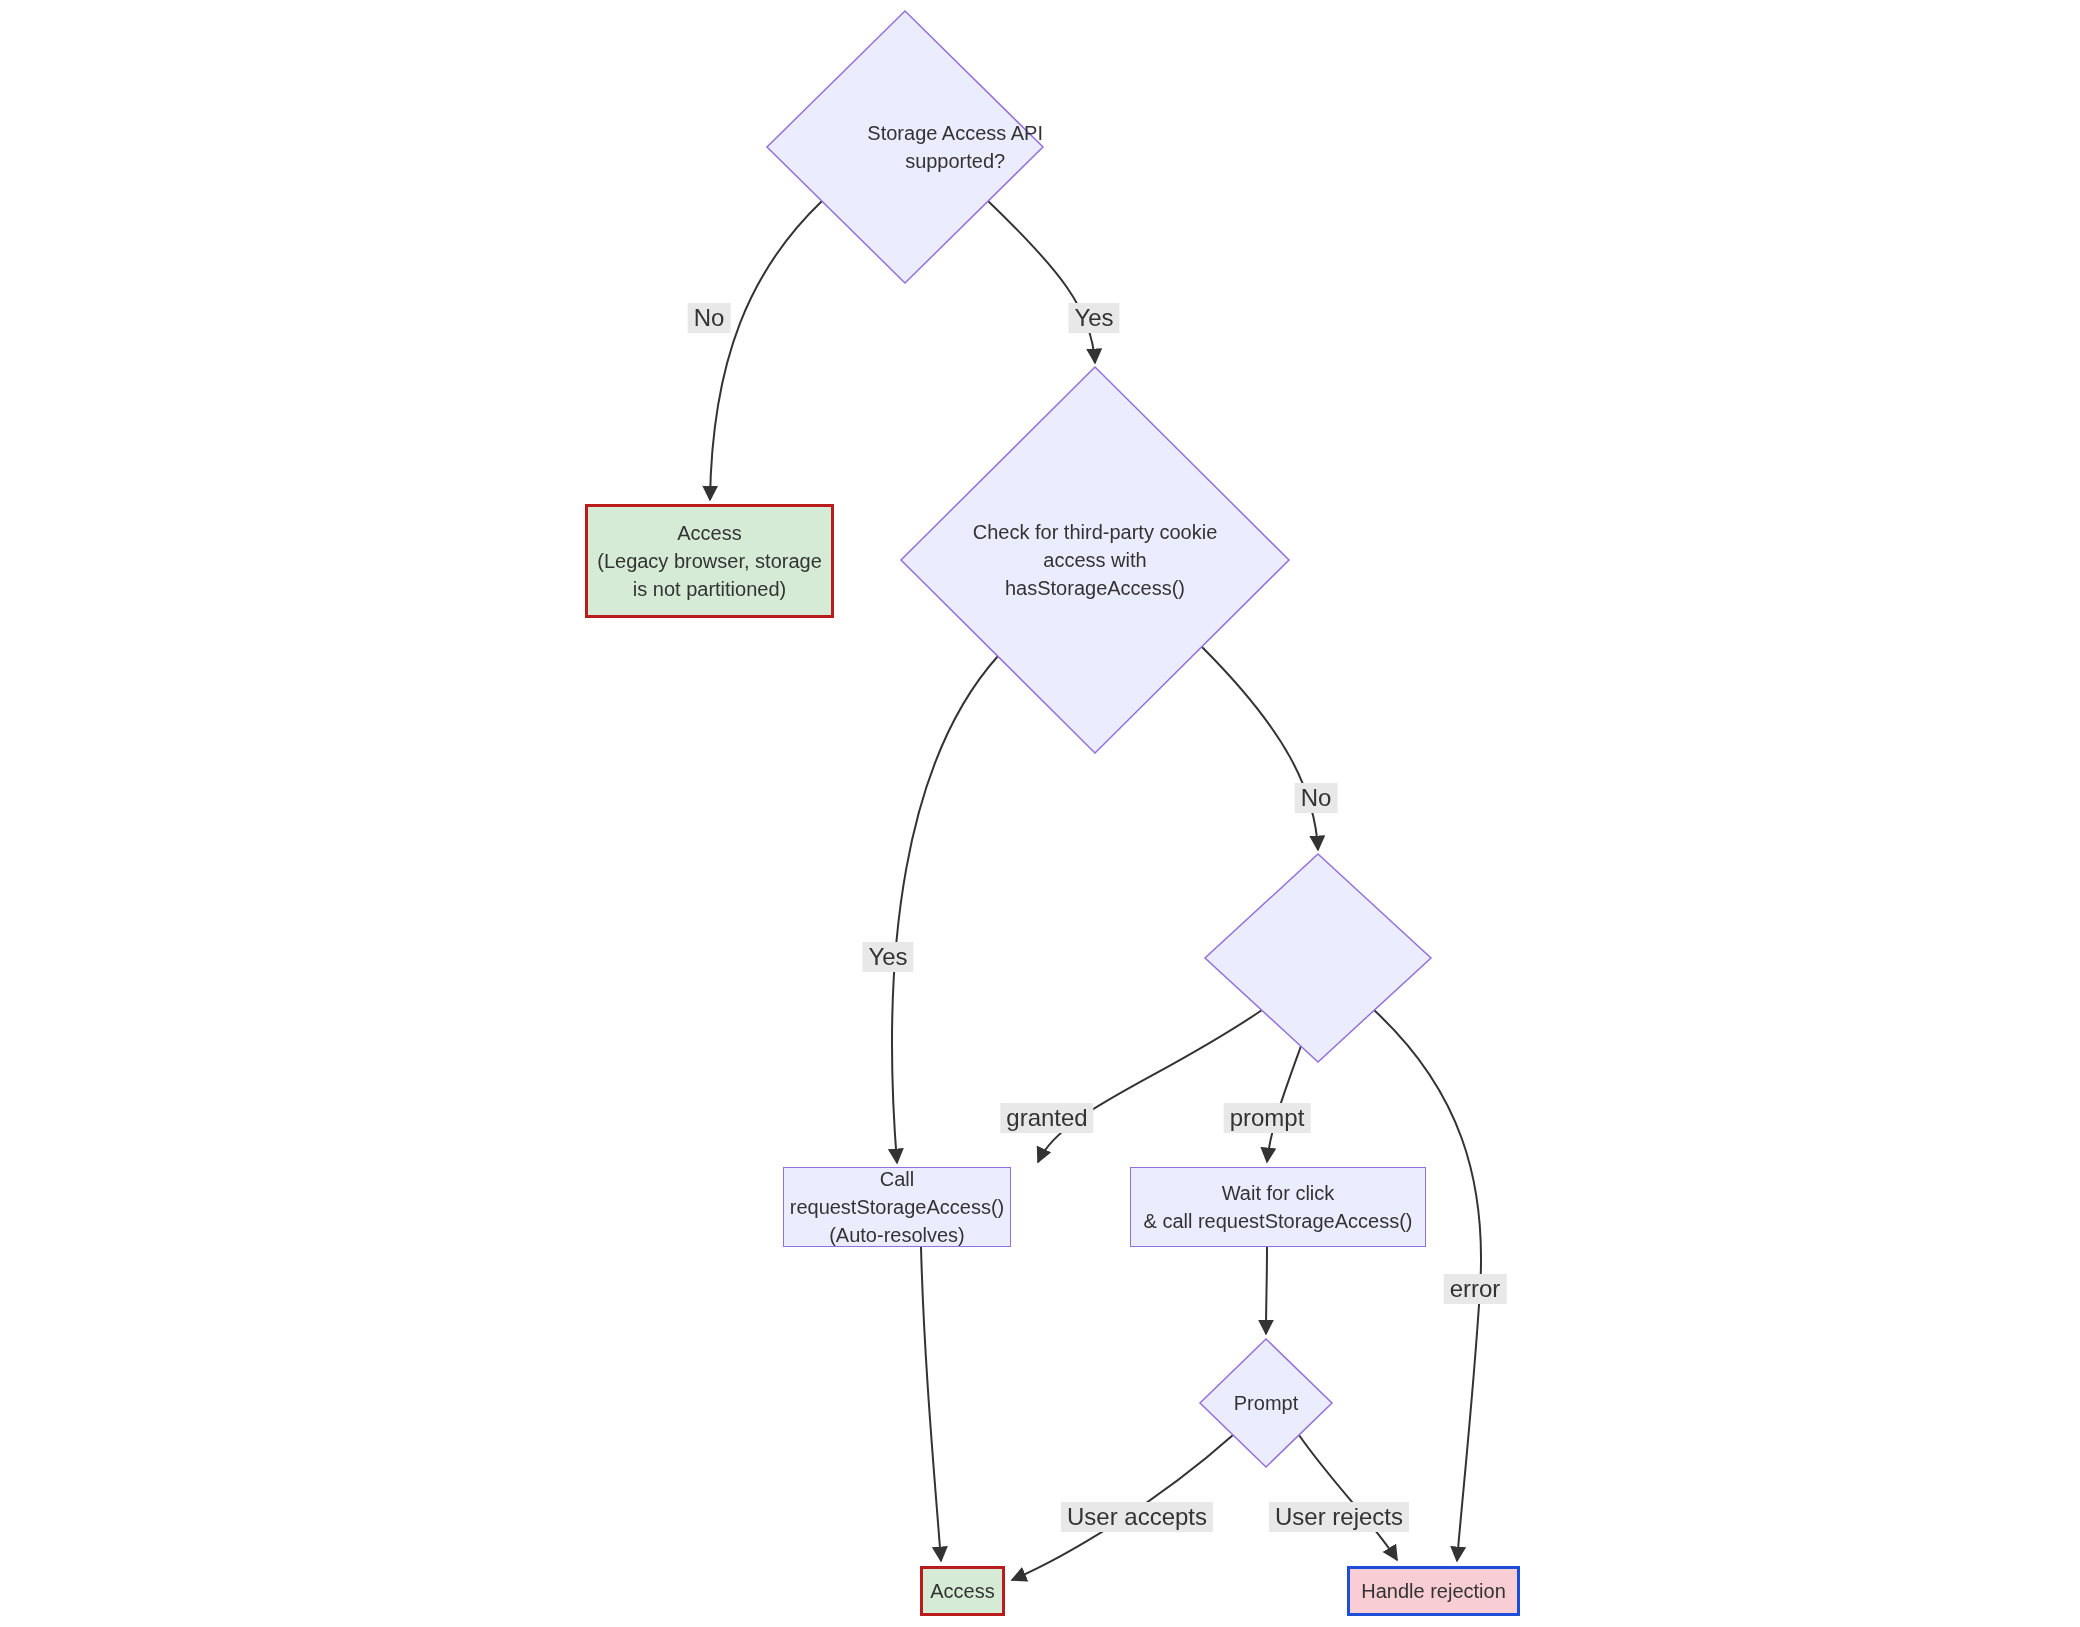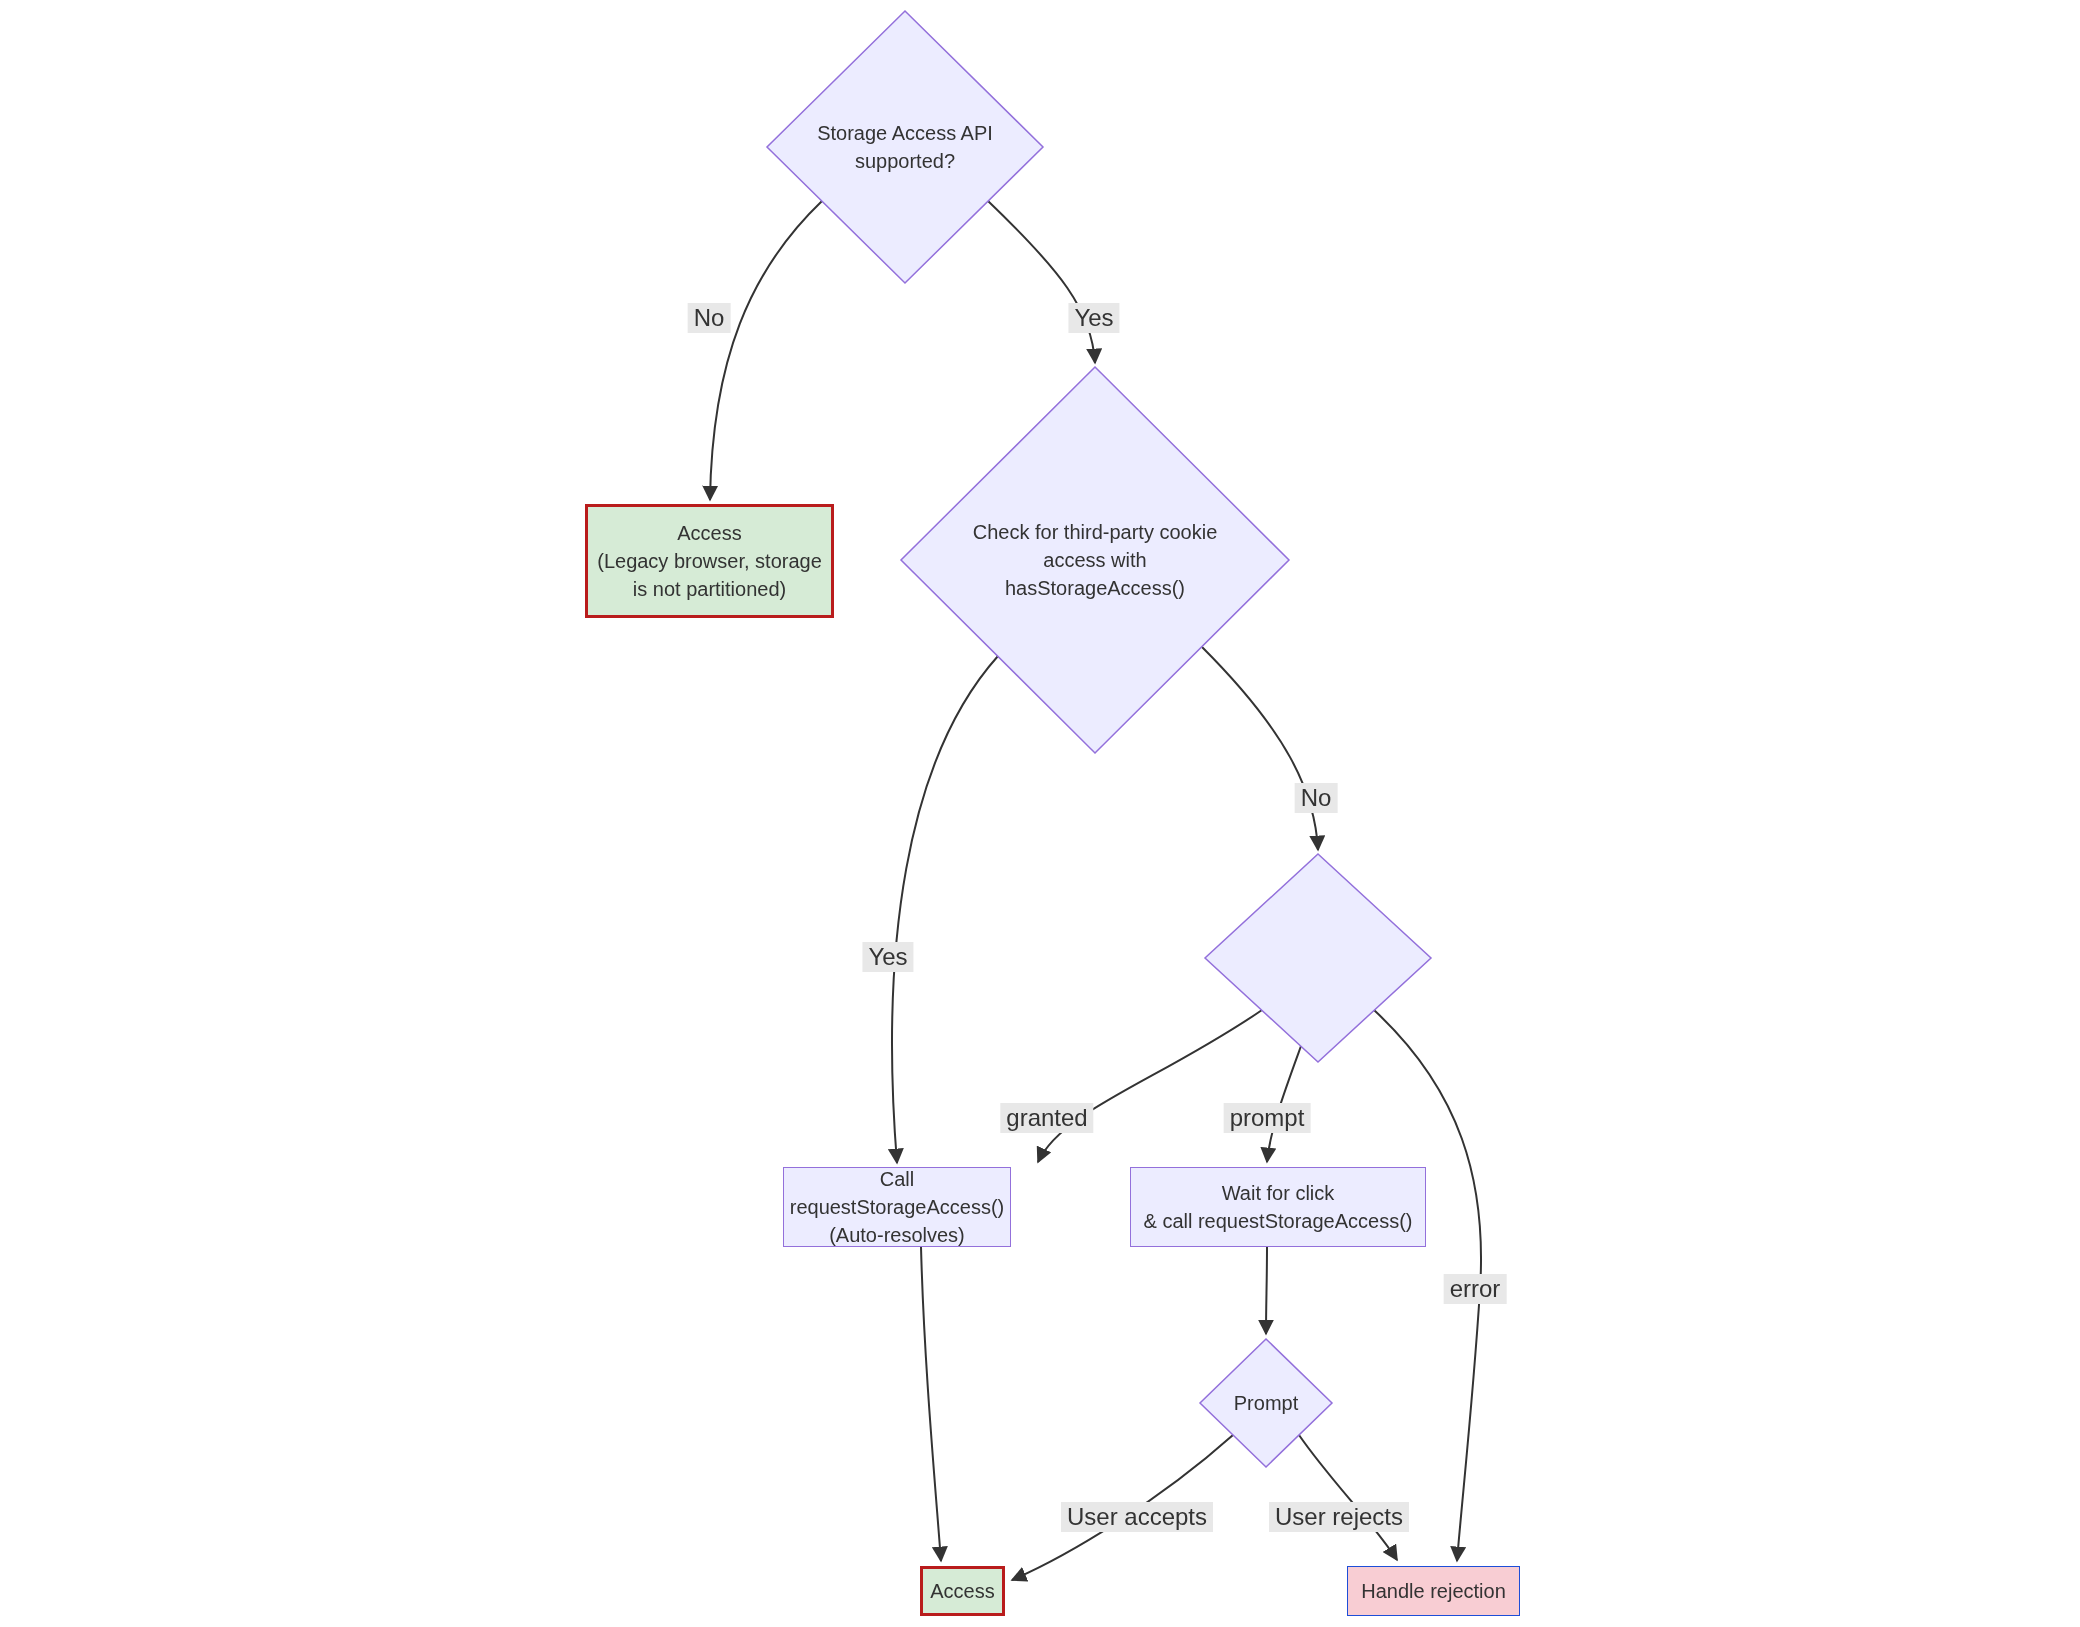--- a/index.html
+++ b/index.html
@@ -36,21 +36,21 @@
     display: flex;
     align-items: center;
     justify-content: center;
     text-align: center;
     font-size: 20px;
     line-height: 1.4;
   }
   .node-label { white-space: pre-line; }
   .rect.default { background: #ECECFF; border: 1.5px solid #9370DB; }
   .rect.success { background: #D6EBD6; border: 3px solid #b91c1c; }
-  .rect.danger  { background: #F8CDD3; border: 1px solid #1d4ed8; }
+  .rect.danger  { background: #F8CDD3; border: 3px solid #1d4ed8; }
   .diamond-text {
     position: absolute;
     display: flex;
     align-items: center;
     justify-content: center;
     text-align: center;
     font-size: 20px;
     line-height: 1.4;
     pointer-events: none;
   }
@@ -87,21 +87,21 @@
     <path class="edge" d="M 1267 1247 C 1267 1280, 1266 1305, 1266 1334" marker-end="url(#arrow)"></path>
     <path class="edge" d="M 1233 1435 C 1160 1500, 1070 1555, 1012 1580" marker-end="url(#arrow)"></path>
     <path class="edge" d="M 1299 1435 C 1330 1480, 1375 1525, 1397 1560" marker-end="url(#arrow)"></path>
 
     <polygon class="diamond" points="905,11 1043,147 905,283 767,147"></polygon>
     <polygon class="diamond" points="1095,367 1289,560 1095,753 901,560"></polygon>
     <polygon class="diamond" points="1318,854 1431,958 1318,1062 1205,958"></polygon>
     <polygon class="diamond" points="1266,1339 1332,1403 1266,1467 1200,1403"></polygon>
   </svg>
 
-  <div class="diamond-text" style="left:767px; top:11px; width:276px; height:272px;">
+  <div class="diamond-text" style="left:767px; top:11px; width:276px; height:272px;justify-content:flex-end;">
     <span class="node-label">Storage Access API
 supported?</span>
   </div>
   <div class="diamond-text" style="left:901px; top:367px; width:388px; height:386px;">
     <span class="node-label">Check for third-party cookie
 access with
 hasStorageAccess()</span>
   </div>
   <div class="diamond-text" style="left:1200px; top:1339px; width:132px; height:128px;">
     <span class="node-label">Prompt</span>

